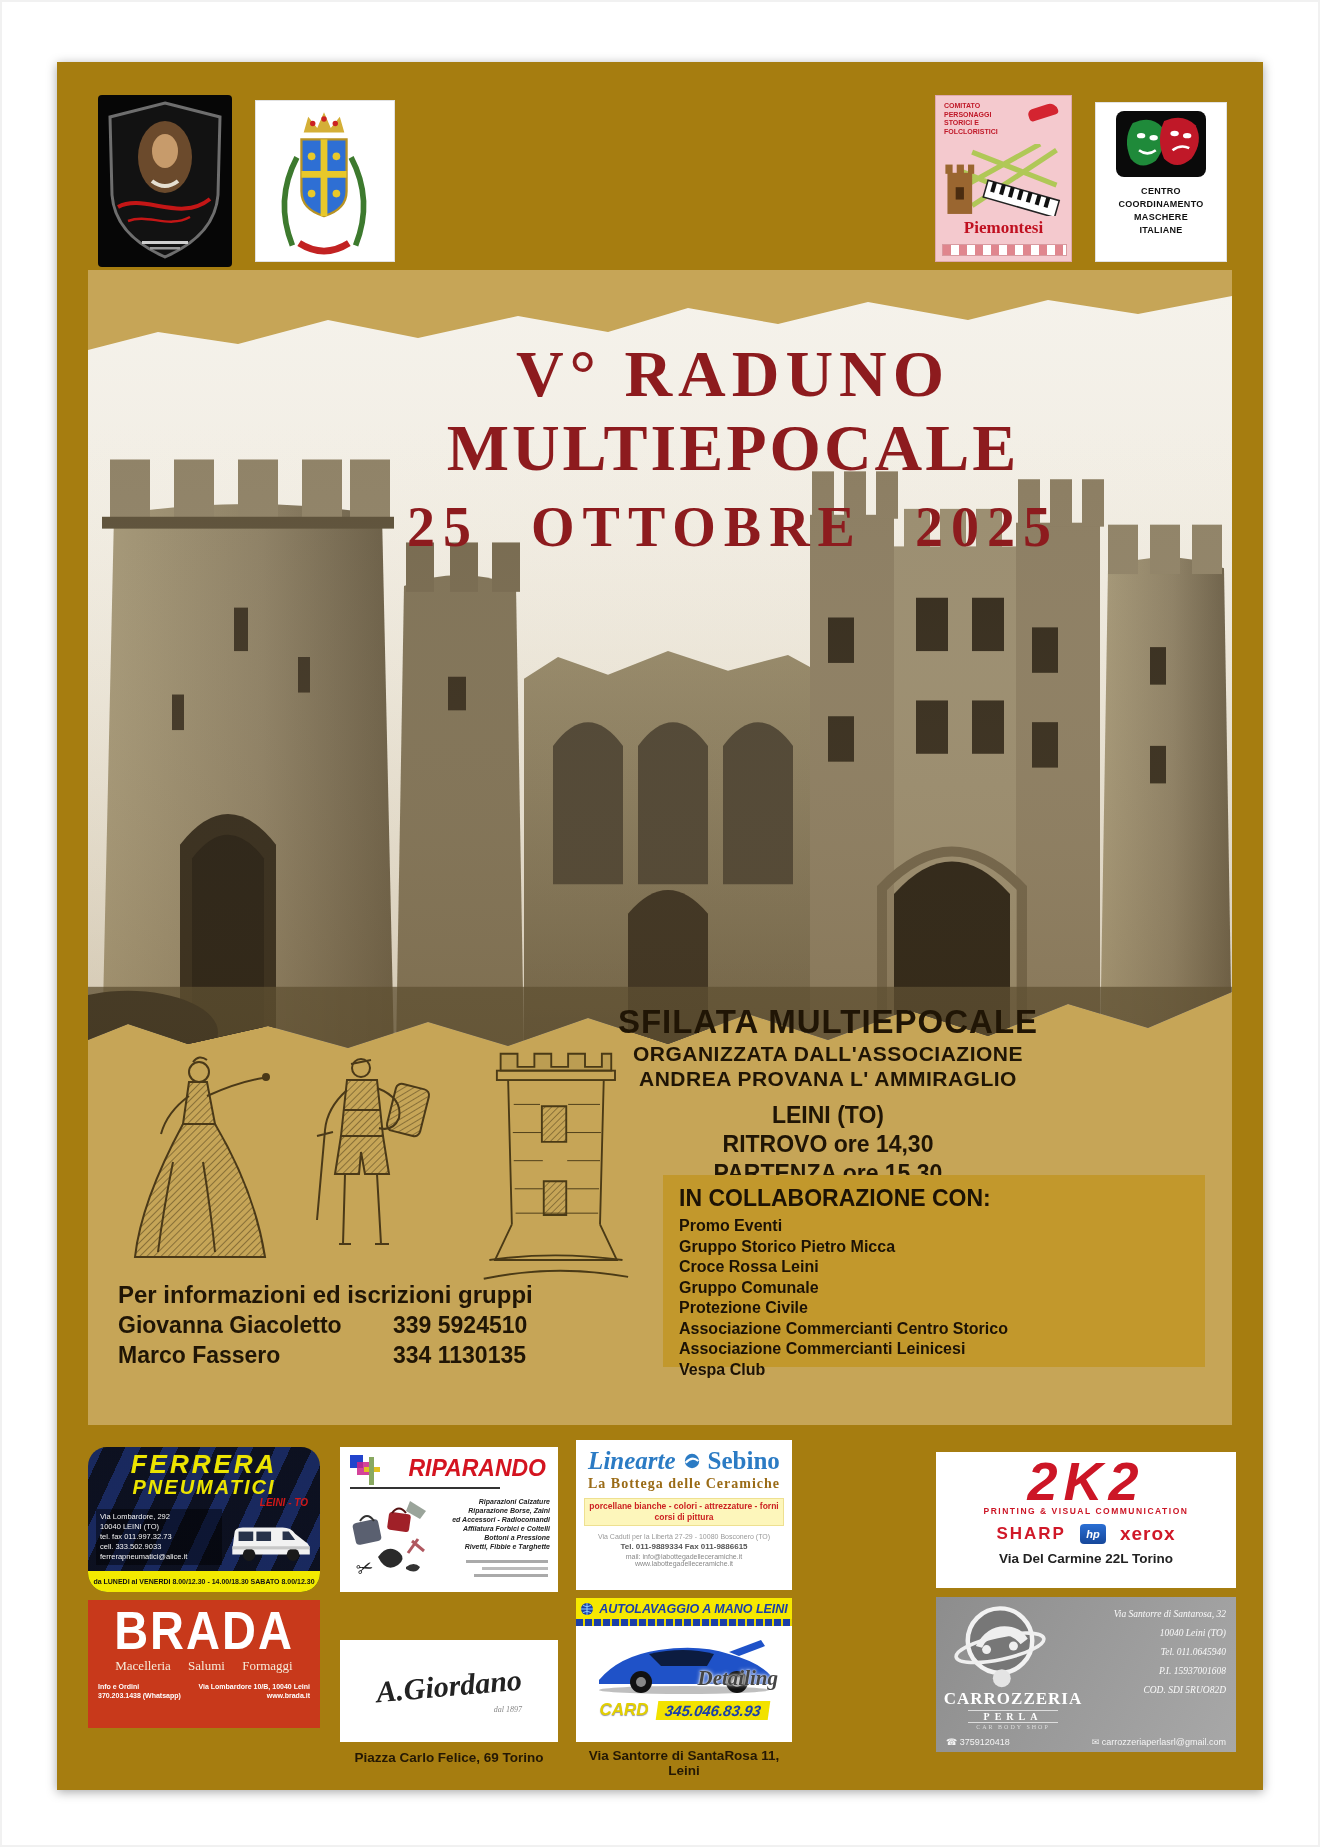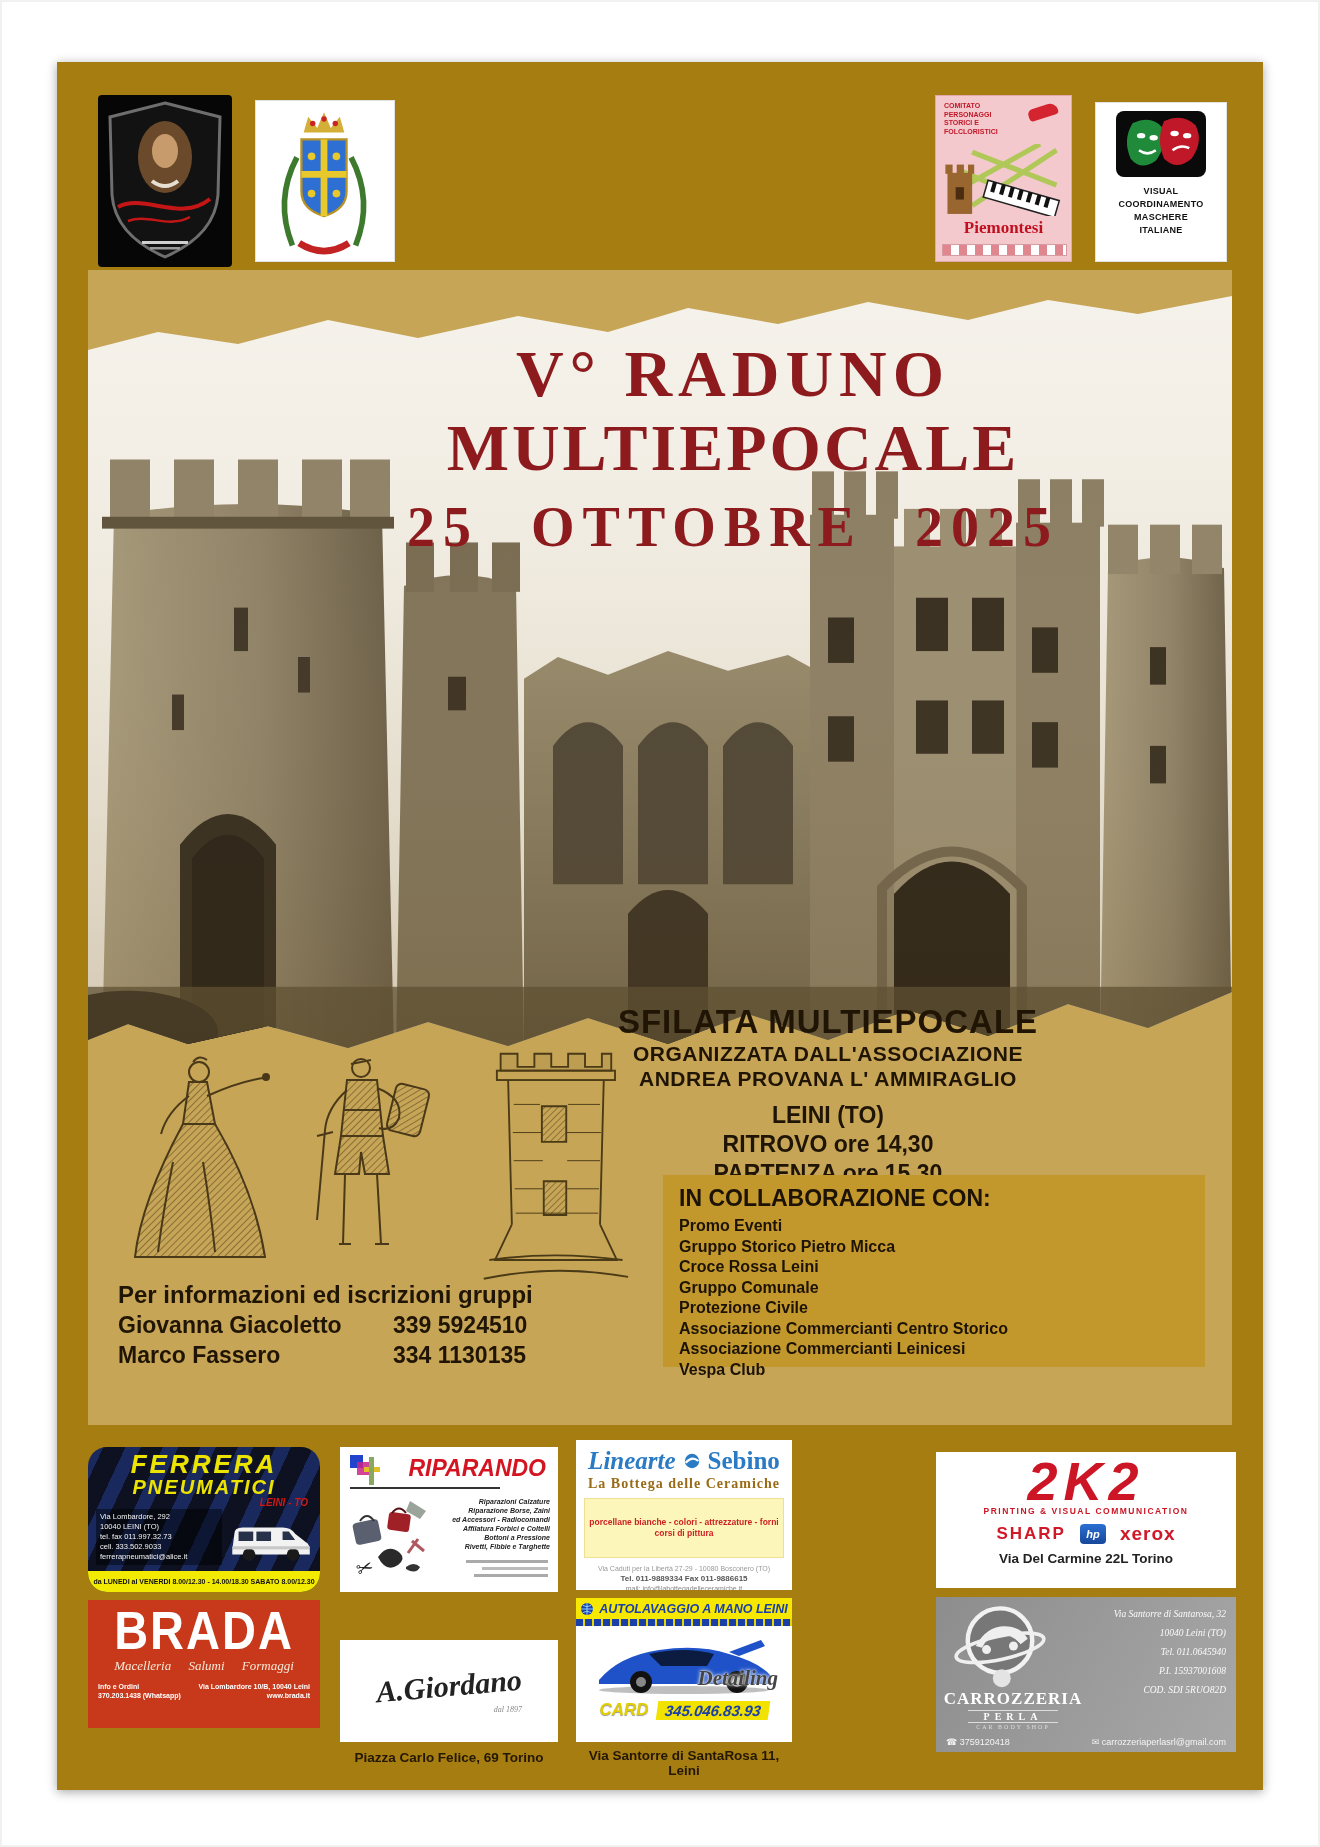--- a/index.html
+++ b/index.html
@@ -126,21 +126,21 @@
           <ellipse cx="24" cy="22" rx="4" ry="2.6" fill="#fff"></ellipse>
             <ellipse cx="36" cy="24" rx="4" ry="2.6" fill="#fff"></ellipse>
           <path d="M22,36 Q30,42 38,36" stroke="#fff" stroke-width="2.5" fill="none"></path>
           <path d="M46,8 Q64,0 76,12 Q84,28 72,44 Q58,56 46,44 Q38,26 46,8 Z" fill="#c01828"></path>
           <ellipse cx="56" cy="20" rx="4" ry="2.6" fill="#fff"></ellipse>
             <ellipse cx="68" cy="22" rx="4" ry="2.6" fill="#fff"></ellipse>
           <path d="M54,36 Q62,30 70,34" stroke="#fff" stroke-width="2.5" fill="none"></path>
         </svg>
       </div>
       <div class="abs" style="left:0;top:82px;width:130px;text-align:center;color:#111;font-weight:800;font-size:9px;line-height:13px;letter-spacing:.3px;">
-        <div>VISUAL</div>
+        <div>CENTRO</div>
         <div>COORDINAMENTO</div>
         <div>MASCHERE</div>
         <div>ITALIANE</div>
       </div>
     </div>
 
     <div class="panel">
 
       <div class="paper">
         <svg class="castle" viewBox="0 0 1144 640" preserveAspectRatio="none">
@@ -357,21 +357,21 @@
     <div class="ad" style="left:519px;top:1378px;width:216px;height:150px;background:#fff;">
       <div style="display:flex;justify-content:center;align-items:center;gap:7px;padding-top:7px;">
         <span class="serif" style="color:#2b7bc4;font-weight:bold;font-style:italic;font-size:25px;">Linearte</span>
         <svg width="18" height="18" viewBox="0 0 20 20">
           <circle cx="10" cy="10" r="8" fill="#2b7bc4"></circle>
           <path d="M3,12 Q10,4 17,10" stroke="#fff" stroke-width="2.5" fill="none"></path>
         </svg>
         <span class="serif" style="color:#2b7bc4;font-weight:bold;font-size:25px;">Sebino</span>
       </div>
       <div class="serif" style="text-align:center;color:#9a6b16;font-weight:bold;font-size:14px;letter-spacing:1px;margin-top:1px;">La Bottega delle Ceramiche</div>
-      <div style="margin:6px 8px 0 8px;background:#fdf6bb;border:1px solid #eee090;padding:18px 0;text-align:center;color:#cc2222;font-weight:800;font-size:8.5px;line-height:11px;">
+      <div style="margin:6px 8px 0 8px;background:#fdf6bb;border:1px solid #eee090;padding:2px 0;text-align:center;color:#cc2222;font-weight:800;font-size:8.5px;line-height:11px;">
         <div>porcellane bianche - colori - attrezzature - forni</div>
         <div>corsi di pittura</div>
       </div>
       <div style="text-align:center;color:#999;font-size:7px;margin-top:7px;">Via Caduti per la Libertà 27-29 - 10080 Bosconero (TO)</div>
       <div style="text-align:center;color:#555;font-weight:800;font-size:8px;margin-top:2px;">Tel. 011-9889334    Fax 011-9886615</div>
       <div style="text-align:center;color:#888;font-size:7px;margin-top:2px;">mail: info@labottegadelleceramiche.it</div>
       <div style="text-align:center;color:#888;font-size:7px;">www.labottegadelleceramiche.it</div>
     </div>
 
     <div class="ad" style="left:879px;top:1390px;width:300px;height:136px;background:#fff;text-align:center;">
@@ -380,21 +380,21 @@
       <div style="display:flex;justify-content:center;align-items:center;gap:14px;margin-top:7px;">
         <span style="color:#d01828;font-weight:900;font-size:17px;letter-spacing:2px;">SHARP</span>
         <span style="display:inline-flex;align-items:center;justify-content:center;width:26px;height:20px;background:linear-gradient(#2a6fd4,#16479a);border-radius:4px;color:#fff;font-weight:900;font-style:italic;font-size:11px;">hp</span>
         <span style="color:#d01828;font-weight:800;font-size:19px;letter-spacing:1px;">xerox</span>
       </div>
       <div style="color:#222;font-weight:800;font-size:13.5px;margin-top:6px;">Via Del Carmine 22L Torino</div>
     </div>
 
     <div class="ad" style="left:31px;top:1538px;width:232px;height:128px;background:#c8391b;color:#fff;">
       <div style="text-align:center;font-weight:900;font-size:47px;line-height:46px;letter-spacing:2px;transform:scaleY(1.15);margin-top:8px;">BRADA</div>
-      <div class="serif" style="text-align:center;font-style:italic;font-size:13px;word-spacing:14px;color:#f6ead8;margin-top:4px;">Macelleria Salumi Formaggi</div>
+      <div class="serif" style="text-align:center;font-size:13px;word-spacing:14px;color:#f6ead8;margin-top:4px;">Macelleria Salumi Formaggi</div>
       <div style="display:flex;justify-content:space-between;padding:8px 10px 0 10px;font-size:7px;line-height:9px;font-weight:700;">
         <div>
           <div>Info e Ordini</div>
           <div>370.203.1438 (Whatsapp)</div>
         </div>
         <div style="text-align:right;">
           <div>Via Lombardore 10/B, 10040 Leini</div>
           <div>www.brada.it</div>
         </div>
       </div>

